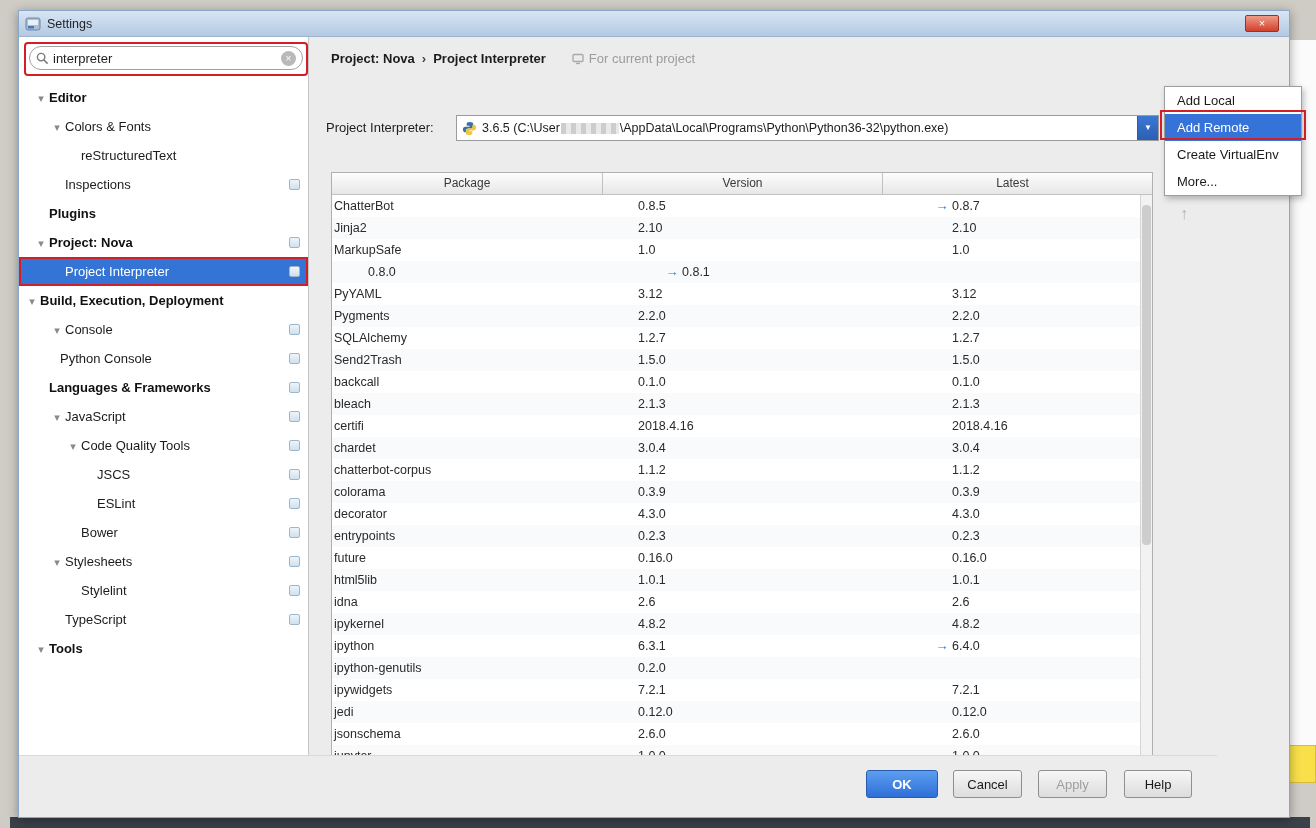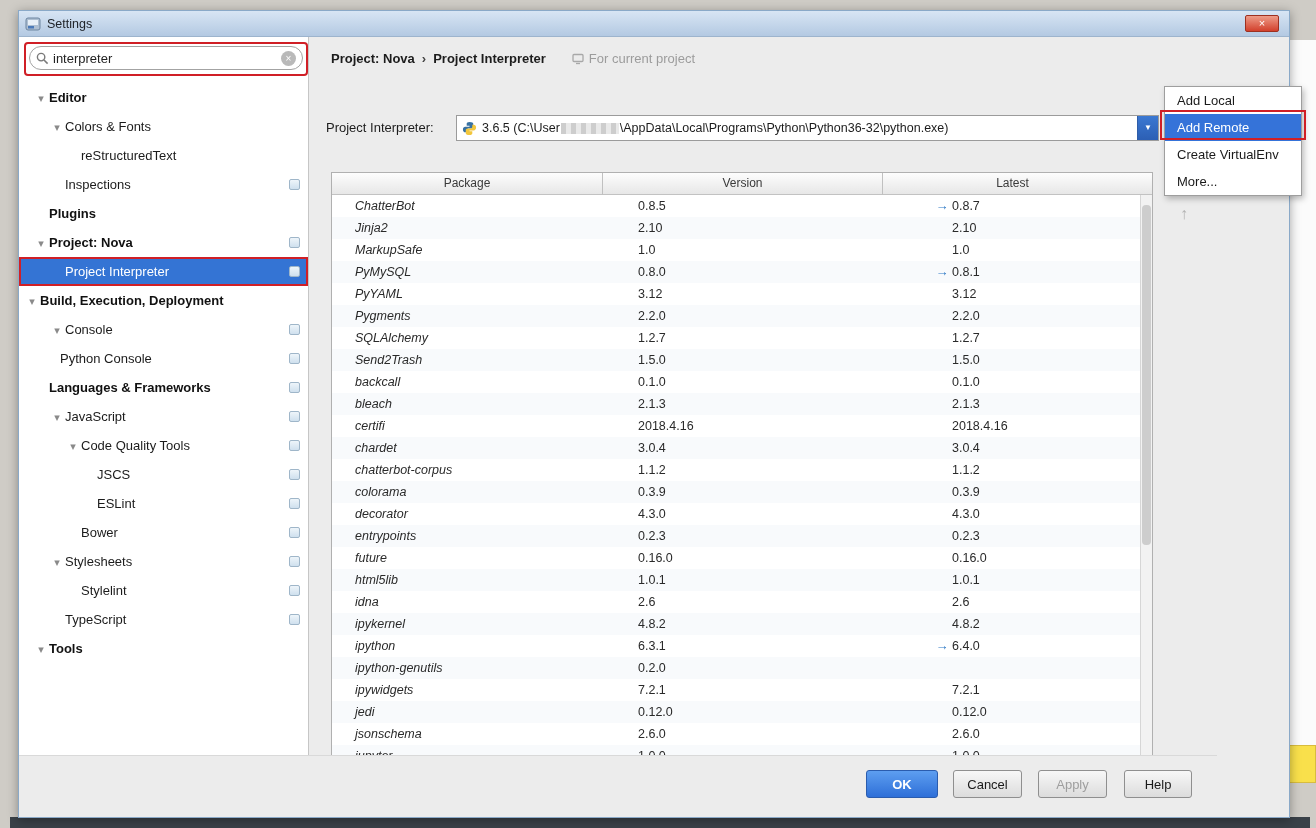--- a/index.html
+++ b/index.html
@@ -85,21 +85,21 @@
   .pkg-header .hcell { height:22px; line-height:21px; font-size:12px; color:#3a3a3a;
     text-align:center; }
   .h-pkg { width:270px; }
   .h-ver { width:280px; border-left:1px solid #c0c0c0; }
   .h-lat { width:260px; border-left:1px solid #c0c0c0; }
   .pkg-body { position:absolute; left:0; top:22px; width:810px; height:566px; overflow:hidden; }
   .pkg-row { display:flex; height:22px; line-height:22px; font-size:12.5px; color:#2a2a2a;
     background:#fff; }
   .pkg-row.alt { background:#f8fafc; }
   .cell { white-space:nowrap; overflow:hidden; }
-  .c-pkg { width:270px; padding-left:23px;font-style:italic; }
+  .c-pkg { width:270px; padding-left:2px; }
   .c-ver { width:280px; padding-left:36px; }
   .c-lat { width:260px; display:flex; align-items:center; }
   .up-arrow { margin-left:52px; width:16px; color:var(--upgrade-arrow-blue,#2f7ac5);
     font-weight:700; font-size:13px; text-align:center; flex:0 0 auto; }
   .up-arrow.hidden { visibility:hidden; }
   .lat-text { margin-left:2px; }
   .pkg-scrollbar { position:absolute; right:0; top:22px; width:12px; height:566px;
     background:#f2f2f2; border-left:1px solid #d6d6d6; }
   .pkg-scroll-thumb { position:absolute; left:1px; top:10px; width:9px; height:340px;
     background:#cdcdcd; border-radius:4px; }
@@ -238,21 +238,20 @@
             </div>
             <div class="pkg-row">
               <span class="cell c-pkg">MarkupSafe</span>
               <span class="cell c-ver">1.0</span>
               <span class="cell c-lat">
                 <span class="up-arrow hidden">→</span>
                 <span class="lat-text">1.0</span>
               </span>
             </div>
             <div class="pkg-row alt">
-              <span class="cell c-pkg">PyMySQL</span>
               <span class="cell c-ver">0.8.0</span>
               <span class="cell c-lat">
                 <span class="up-arrow">→</span>
                 <span class="lat-text">0.8.1</span>
               </span>
             </div>
             <div class="pkg-row">
               <span class="cell c-pkg">PyYAML</span>
               <span class="cell c-ver">3.12</span>
               <span class="cell c-lat">

